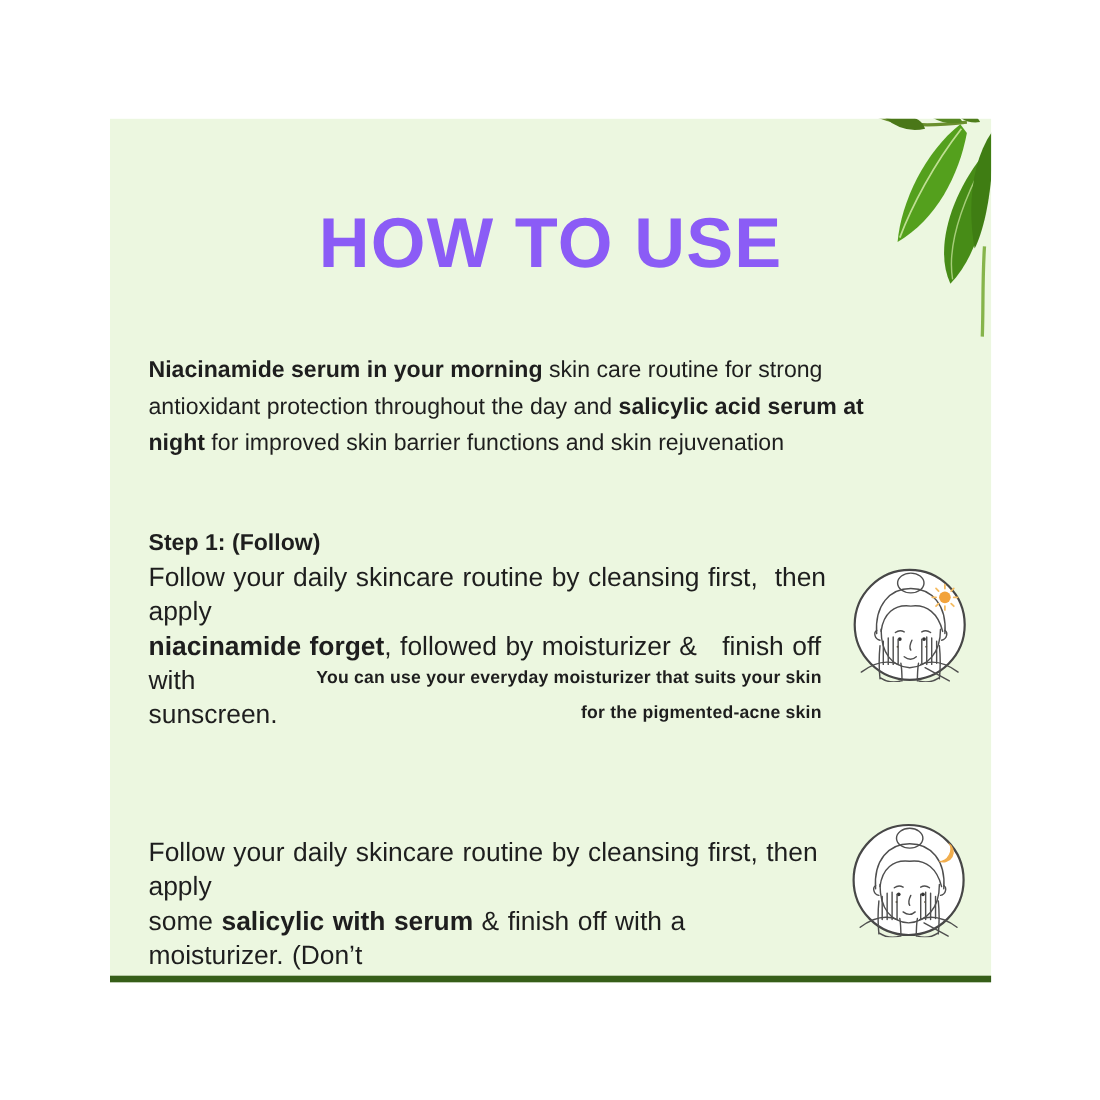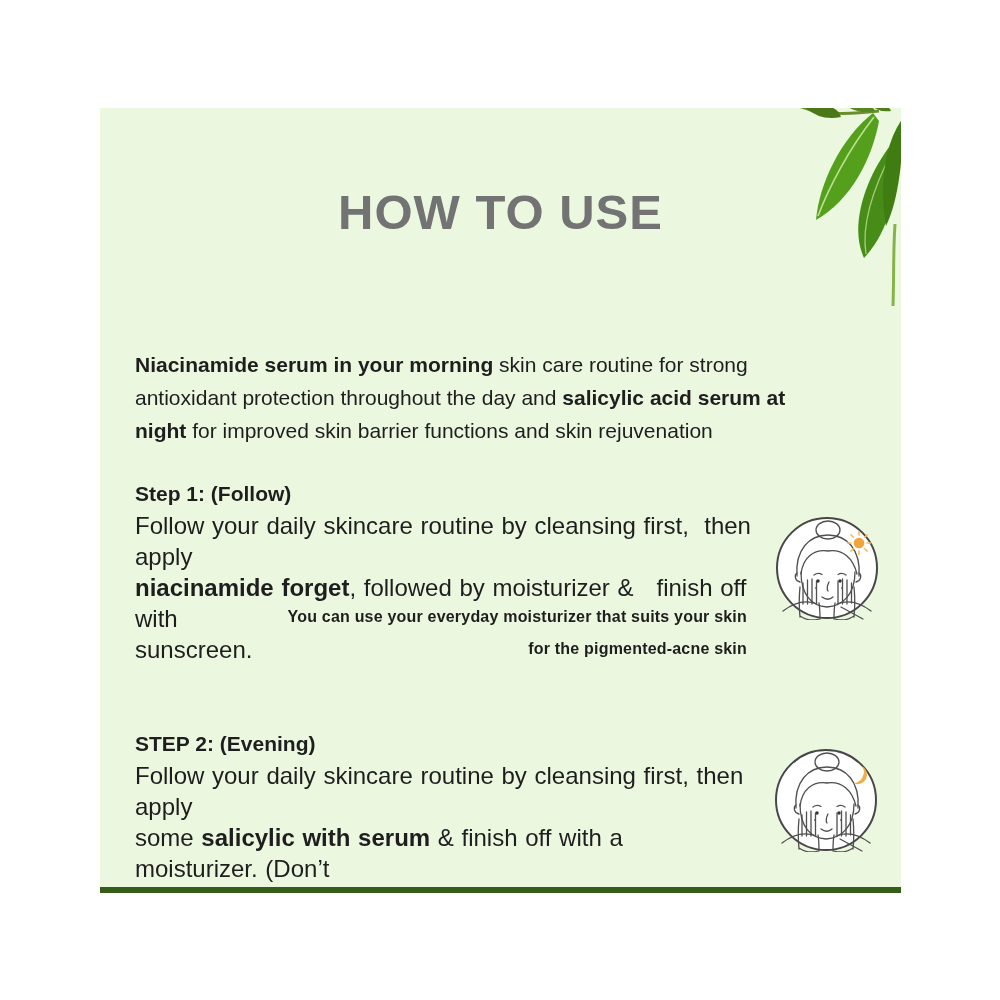--- a/index.html
+++ b/index.html
@@ -15,37 +15,36 @@
     left:100px; top:108px;
     width:801px; height:779px;
     background:#ecf7e0;
     border-bottom:6px solid #365e18;
     overflow:hidden;
   }
   .title{
     position:absolute;
     top:76px; left:0; right:0;
     text-align:center;
-    font-size:49px;
+    font-size:64px;
     font-weight:bold;
     letter-spacing:1px;
-    color:#737373;
+    color:#8b5cf6;
     margin:0;
   }
   .textblock{
     position:absolute;
     white-space:pre-wrap;
     margin:0;
   }
   .intro{
     left:35px; top:212px;
     width:724px;
     font-size:21px;
     line-height:33px;
-    margin-top:28px;
   }
   .step-heading{
     left:35px;
     width:620px;
     font-size:21px;
     font-weight:bold;
     line-height:28px;
   }
   .step-body{
     left:35px;
@@ -110,21 +109,20 @@
 antioxidant protection throughout the day and </span><span class="b">salicylic acid serum at
 night</span><span> for improved skin barrier functions and skin rejuvenation</span></p>
 
   <p class="textblock step-heading h1-top">Step 1: (Follow)</p>
   <p class="textblock step-body b1-top"><span>Follow your daily skincare routine by cleansing first,  then apply
 </span><span class="b">niacinamide forget</span><span>, followed by moisturizer &amp;   finish off with
 sunscreen.</span></p>
   <p class="textblock note note-top">You can use your everyday moisturizer that suits your skin
 for the pigmented-acne skin</p>
 
-  <p class="textblock step-heading h2-top">STEP 2: (Evening)</p>
   <p class="textblock step-body b2-top"><span>Follow your daily skincare routine by cleansing first, then apply
 some </span><span class="b">salicylic with serum</span><span> &amp; finish off with a moisturizer. (Don’t
 forget your eye cream!!)</span></p>
 
   <svg class="illu illu-morning" viewBox="0 0 104 104" aria-hidden="true">
     <circle cx="52" cy="52" r="50" fill="#ffffff" stroke="#474747" stroke-width="2"></circle>
     <g stroke="#4f4f4f" stroke-width="1.3" fill="none" stroke-linecap="round">
       <ellipse cx="53" cy="14" rx="12" ry="9" fill="#ffffff"></ellipse>
       <path d="M22,60 C20,34 34,19 53,19 C72,19 86,34 84,60"></path>
       <path d="M26,58 C28,42 38,33 53,35 C68,33 78,42 82,58"></path>

